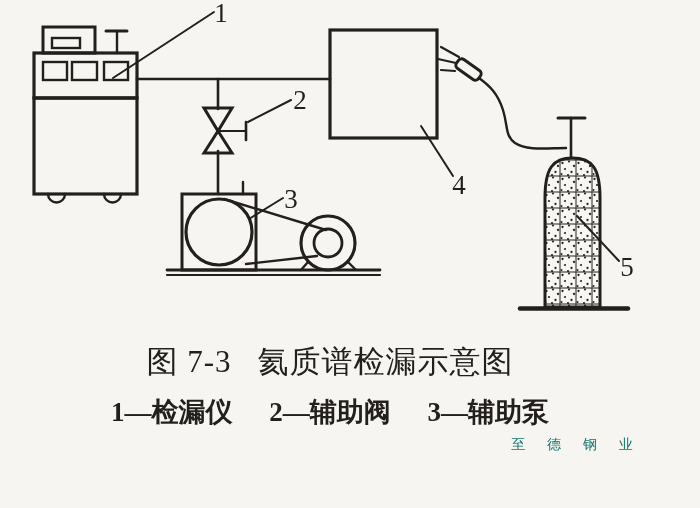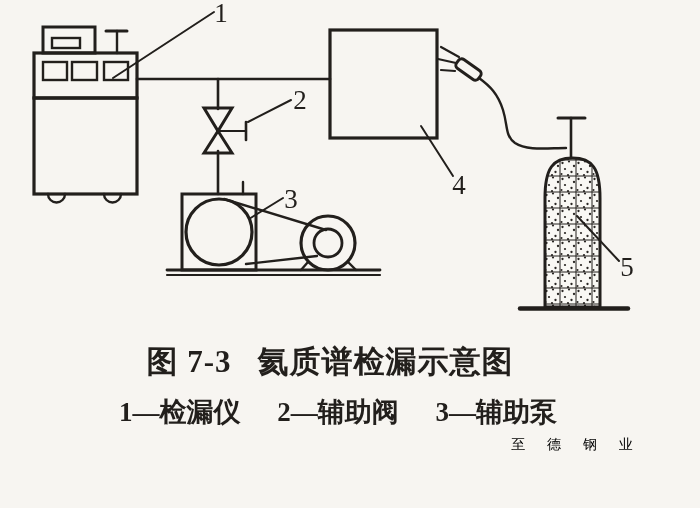--- a/index.html
+++ b/index.html
@@ -15,41 +15,41 @@
   .num-label{
     font-family:"Liberation Serif", serif;
     font-size:27px;
     fill:#221f1c;
   }
   .caption{
     position:absolute;
     top:341px;left:0;width:660px;
     text-align:center;
     font-size:31px;
-    font-weight:bold;
+    font-weight:normal;
     letter-spacing:1px;
     white-space:nowrap;
   }
   .caption .cap-title{margin-left:26px;}
   .legend{
     position:absolute;
-    left:8px;width:660px;
+    left:0;width:660px;
     text-align:center;
     font-size:27px;
     font-weight:bold;
     white-space:nowrap;
   }
   .legend-row-1{top:394px;}
   .legend-row-2{top:438px;}
   .legend span + span{margin-left:30px;}
   .watermark{
     position:absolute;
     left:502px;top:436px;width:140px;
     text-align:center;
-    color:#000000;
+    color:#0f766e;
     font-family:"Liberation Sans", sans-serif;
     line-height:1.25;
   }
   .watermark .wm-name{font-size:14px;letter-spacing:9px;padding-left:9px;}
   .watermark .wm-phone{font-size:16px;letter-spacing:2px;}
 </style>
 </head>
 <body>
 
 <div class="page">

